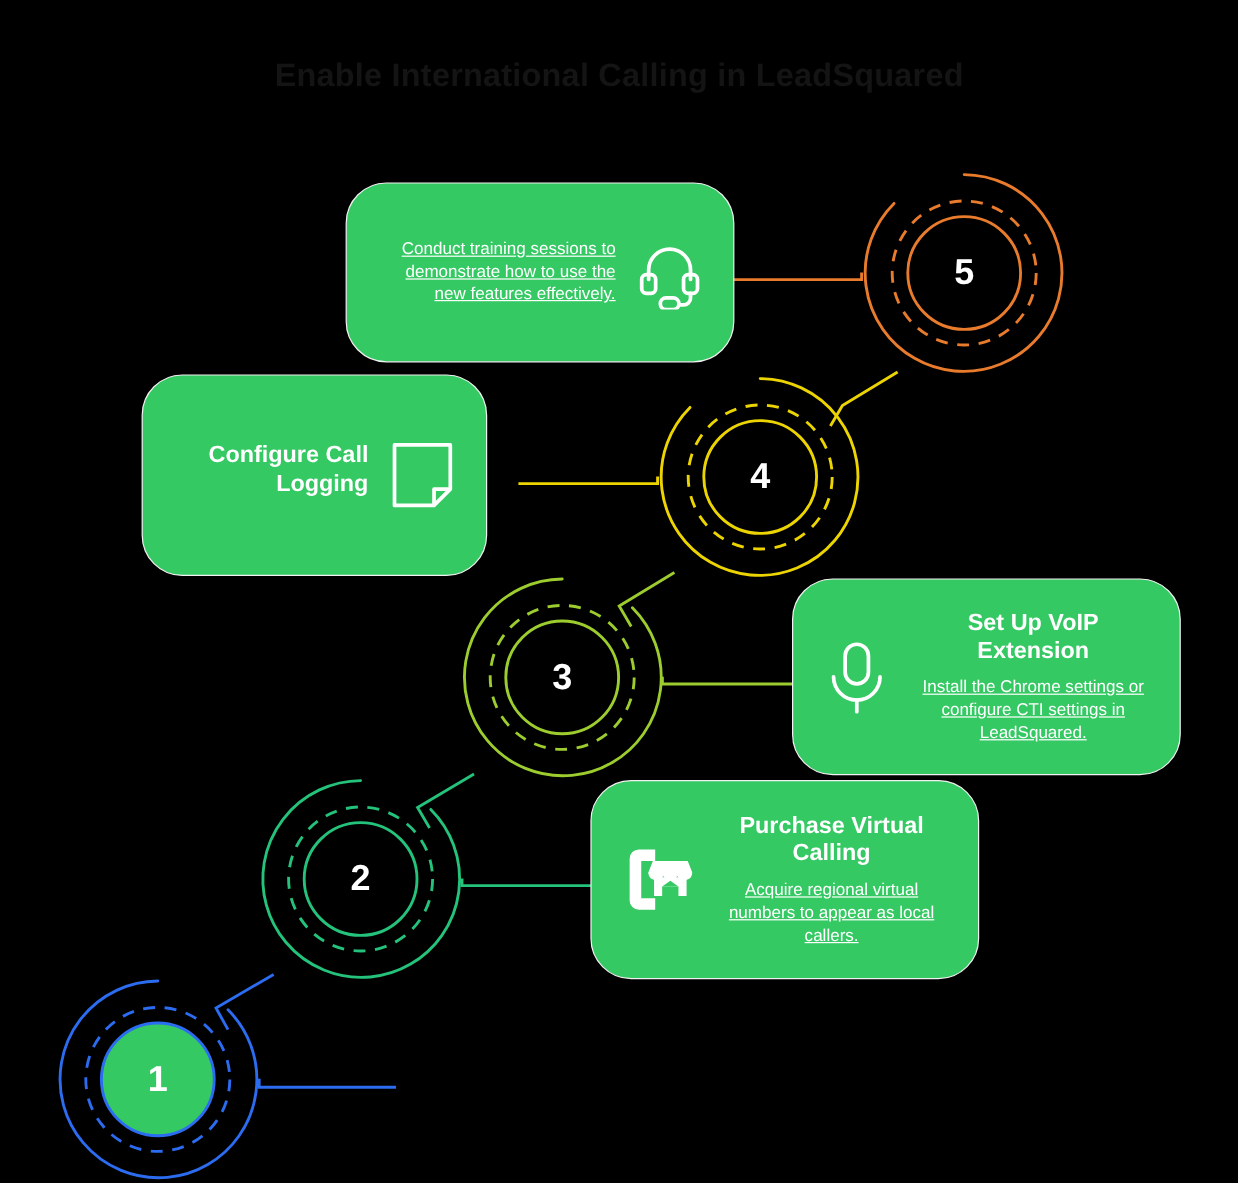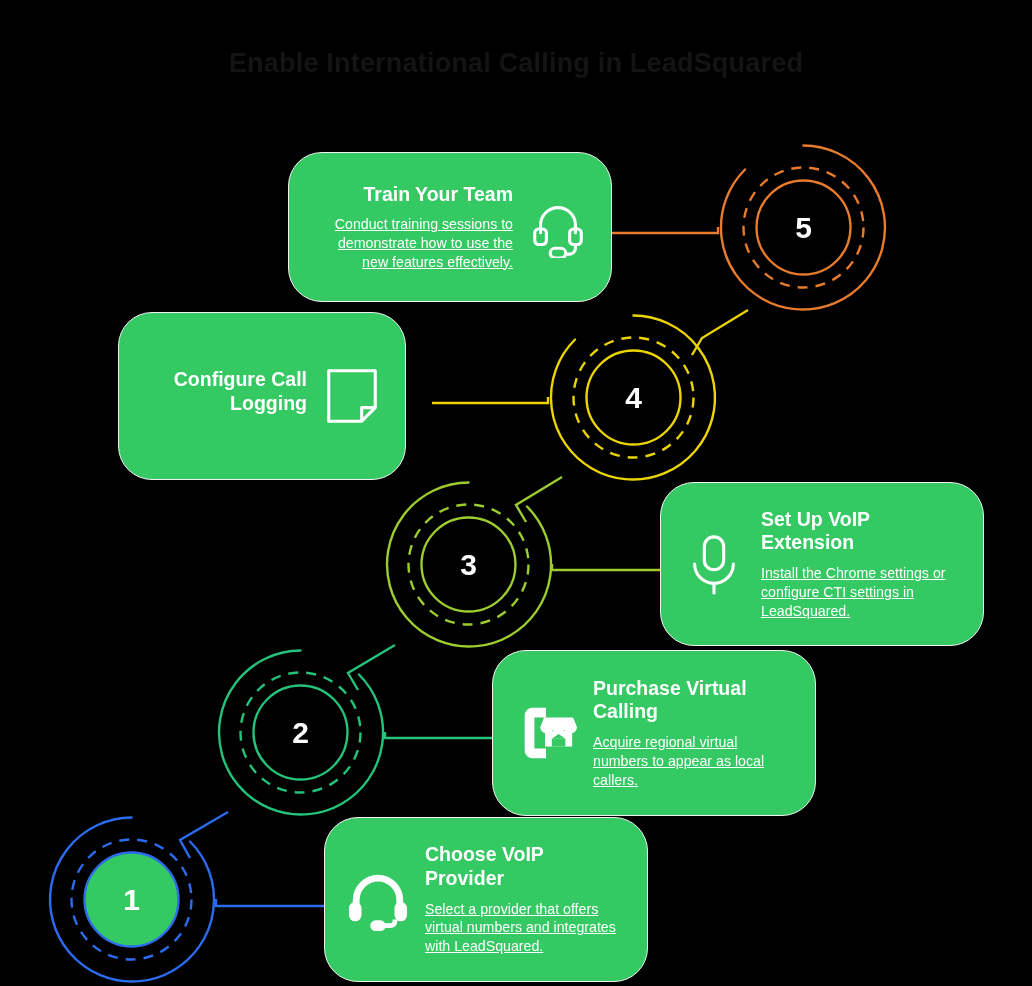--- a/index.html
+++ b/index.html
@@ -93,21 +93,21 @@
     height: 62px;
     display: flex;
     align-items: center;
     justify-content: center;
   }
   .card-icon svg { display: block; width: 100%; height: 100%; }
 
   .align-right .card-title,
   .align-right .card-desc { text-align: right; }
   .align-left .card-title,
-  .align-left .card-desc { text-align: left; }
+  .align-left .card-desc { text-align: center; }
 
   .icon-right .card-icon { margin-left: 14px; }
   .icon-left  .card-icon { margin-right: 16px; }
 
   
   #card-5 { left: 288px;  top: 152px; width: 324px; height: 150px; }
   #card-4 { left: 118px;  top: 312px; width: 288px; height: 168px; }
   #card-3 { left: 660px;  top: 482px; width: 324px; height: 164px; }
   #card-2 { left: 492px;  top: 650px; width: 324px; height: 166px; }
   #card-1 { left: 324px;  top: 817px; width: 324px; height: 165px; }
@@ -193,21 +193,20 @@
     <svg viewBox="0 0 175 175" width="175" height="175">
       <path d="M 87.5 5.5 A 82 82 0 1 1 29 29.5" stroke="#e87b2c" stroke-width="2.4" fill="none" stroke-linecap="round"></path>
       <circle cx="87.5" cy="87.5" r="60" stroke="#e87b2c" stroke-width="2.4" fill="none" stroke-dasharray="10 8"></circle>
       <circle cx="87.5" cy="87.5" r="47" fill="#000000" stroke="#e87b2c" stroke-width="2.4"></circle>
     </svg>
     <div class="badge-num">5</div>
   </div>
 
   <div class="card icon-right align-right" id="card-5">
     <div class="card-text">
-      <div class="card-title">Train Your Team</div>
       <div class="card-desc">Conduct training sessions to demonstrate how to use the new features effectively.</div>
     </div>
     <div class="card-icon">
       <svg viewBox="0 0 64 64">
         <path d="M14 38 V30 a18 18 0 0 1 36 0 v8" stroke="#ffffff" stroke-width="3.2" fill="none" stroke-linecap="round"></path>
         <rect x="8" y="34" width="12" height="16" rx="4" stroke="#ffffff" stroke-width="3.2" fill="none"></rect>
         <rect x="44" y="34" width="12" height="16" rx="4" stroke="#ffffff" stroke-width="3.2" fill="none"></rect>
         <path d="M50 50 v4 a6 6 0 0 1 -6 6 h-4" stroke="#ffffff" stroke-width="3.2" fill="none" stroke-linecap="round"></path>
         <rect x="24" y="54" width="16" height="10" rx="5" stroke="#ffffff" stroke-width="3.2" fill="none"></rect>
       </svg>
@@ -249,29 +248,14 @@
         <path d="M38 38 h14 v8 h-14 Z" fill="#35c963"></path>
         <path d="M38 38 l7 -5 l7 5" fill="#35c963"></path>
       </svg>
     </div>
     <div class="card-text">
       <div class="card-title">Purchase Virtual Calling</div>
       <div class="card-desc">Acquire regional virtual numbers to appear as local callers.</div>
     </div>
   </div>
 
-  <div class="card icon-left align-left" id="card-1">
-    <div class="card-icon">
-      <svg viewBox="0 0 64 64">
-        <path d="M6 40 V32 a26 26 0 0 1 52 0 v8 h-7 V32 a19 19 0 0 0 -38 0 v8 Z" fill="#ffffff"></path>
-        <rect x="2" y="34" width="13" height="20" rx="6.5" fill="#ffffff"></rect>
-        <rect x="49" y="34" width="13" height="20" rx="6.5" fill="#ffffff"></rect>
-        <path d="M52 52 v2 a7 7 0 0 1 -7 7 h-7 v-5 h7 a2 2 0 0 0 2 -2 v-2 Z" fill="#ffffff"></path>
-        <rect x="24" y="53" width="16" height="11" rx="5.5" fill="#ffffff"></rect>
-      </svg>
-    </div>
-    <div class="card-text">
-      <div class="card-title">Choose VoIP Provider</div>
-      <div class="card-desc">Select a provider that offers virtual numbers and integrates with LeadSquared.</div>
-    </div>
-  </div>
 
 </div>
 
 </body></html>

